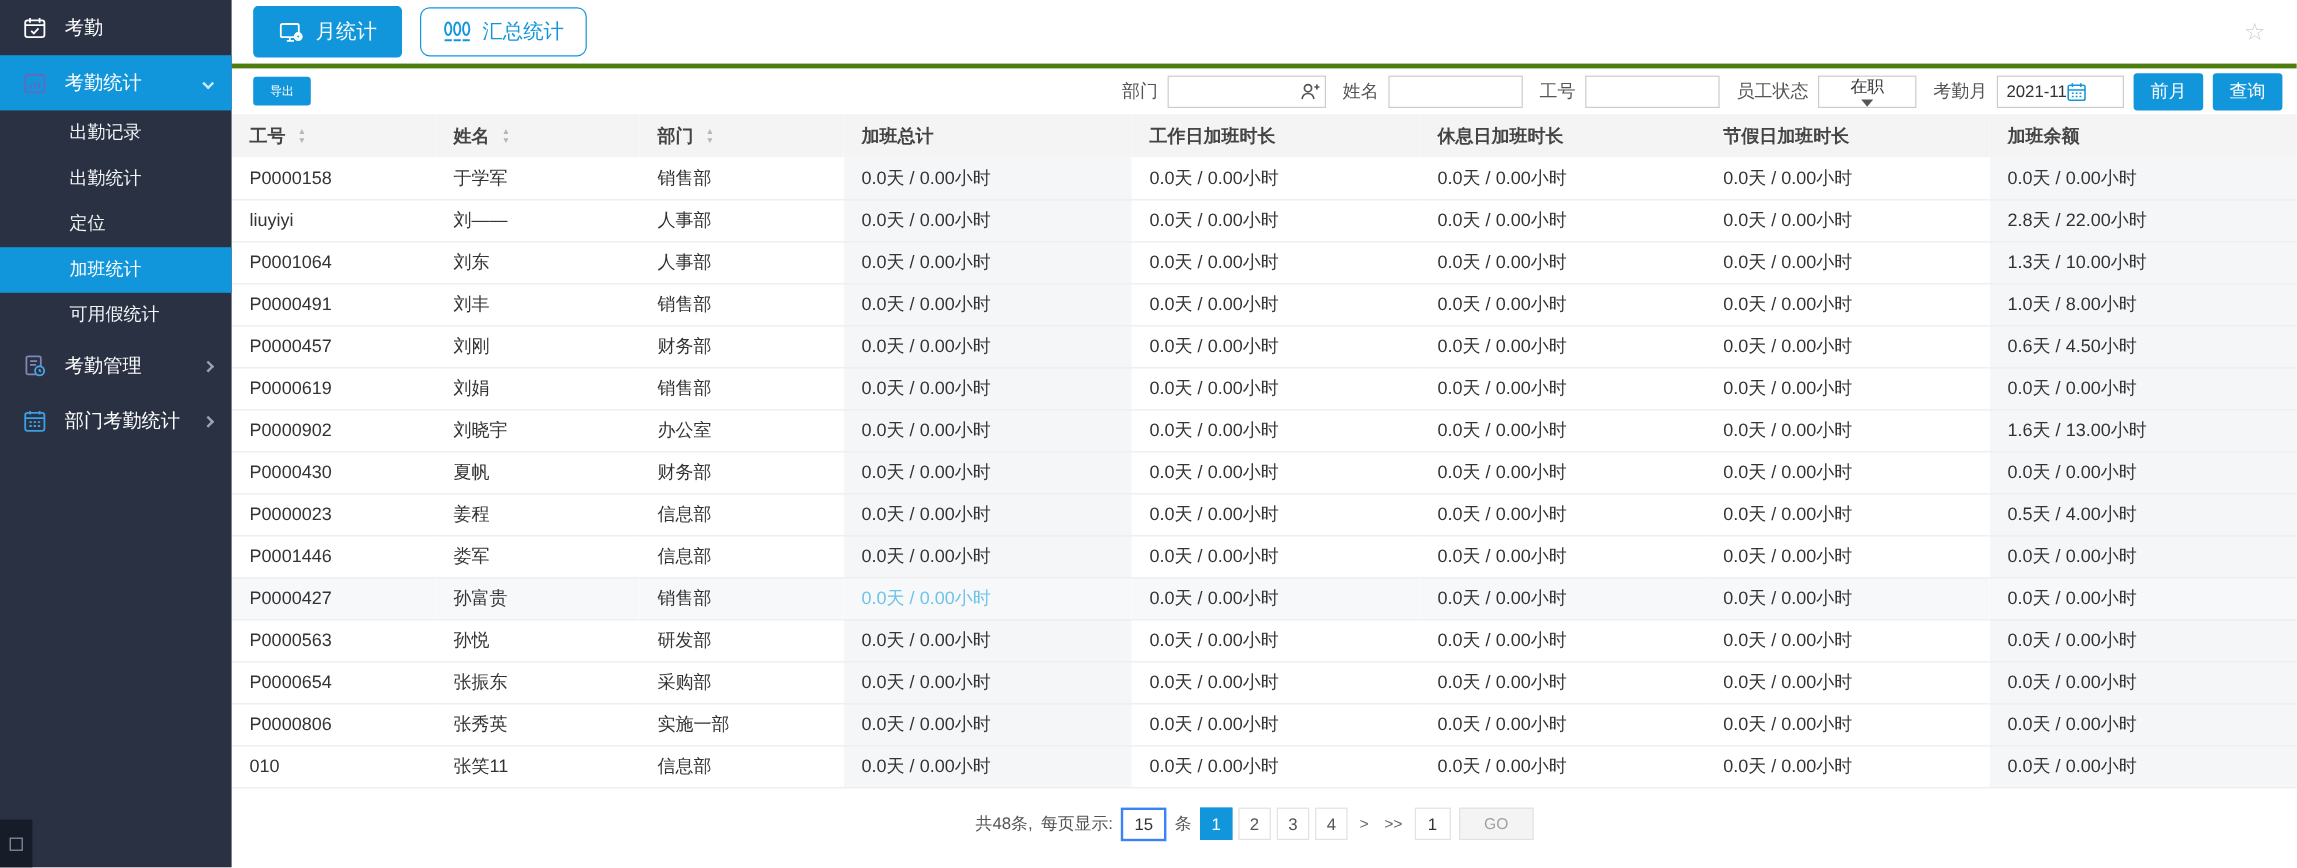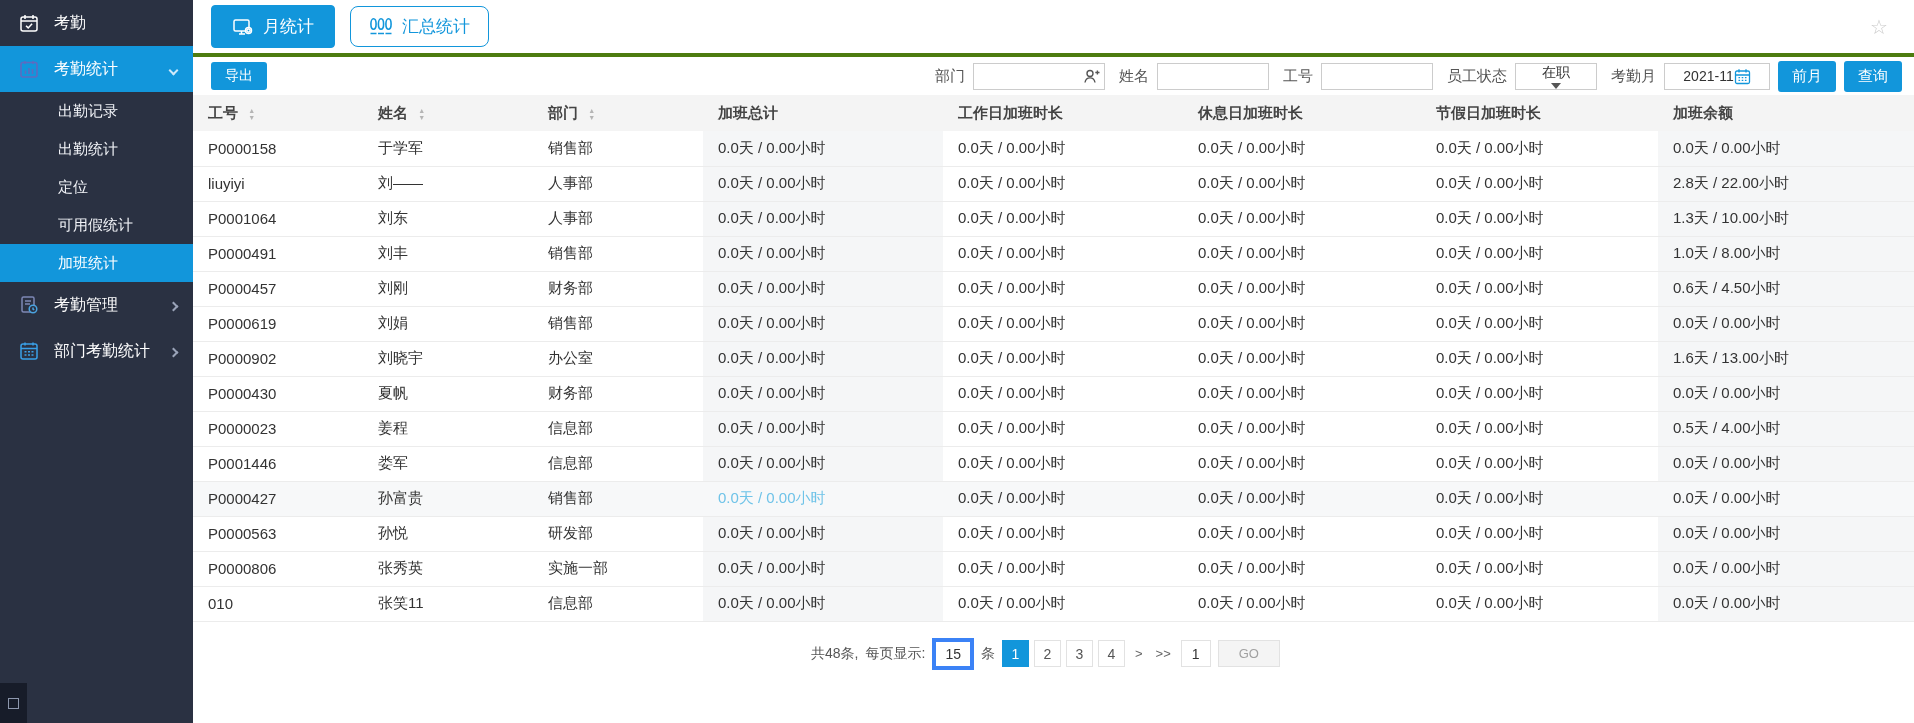--- a/index.html
+++ b/index.html
@@ -35,57 +35,57 @@
   .tab { display:flex; align-items:center; gap:9px; font-size:17px; cursor:pointer; }
   .tab.filled { background:#1296db; color:#fff; border:1px solid #1296db;
                 border-radius:4px; padding:9px 20px; }
   .tab.outline { background:#fff; color:#1296db; border:1px solid #1296db;
                  border-radius:8px; padding:8px 18px; }
   .star { margin-left:auto; margin-right:26px; font-size:20px; color:#ccc; cursor:pointer; }
 
   
   .toolbar { height:38px; display:flex; align-items:center; padding:0 12px 0 18px; }
   .btn-export { background:#1296db; color:#fff; border:none; border-radius:3px;
-                font-size:14px; padding:5px 14px; cursor:pointer; }
+                font-size:10px; padding:5px 14px; cursor:pointer; }
   .filters { margin-left:auto; display:flex; align-items:center; gap:8px; font-size:15px; color:#555; }
   .flabel { white-space:nowrap; margin-left:6px; }
   .finput { height:27px; border:1px solid #ccc; background:#fff; font-size:14px;
             padding:0 6px; color:#333; }
   .input-wrap { position:relative; display:flex; align-items:center; }
   .input-wrap .trail-ic { position:absolute; right:5px; display:flex; cursor:pointer; }
   .dept-input { width:132px; padding-right:26px; }
   .name-input { width:112px; }
   .id-input { width:112px; }
   .select-box { height:27px; width:82px; border:1px solid #ccc; background:#fff;
                 display:flex; align-items:center; justify-content:space-between;
                 padding:0 8px; font-size:14px; color:#333; cursor:pointer;flex-direction:column; }
   .caret { width:0; height:0; border-left:5px solid transparent; border-right:5px solid transparent;
            border-top:6px solid #555; }
   .date-box { height:27px; width:106px; border:1px solid #ccc; background:#fff;
-              display:flex; align-items:center; justify-content:center;
+              display:flex; align-items:center; justify-content:flex-start;
               padding:0 7px; font-size:14px; color:#333; cursor:pointer; }
   .btn-blue { background:#1296db; color:#fff; border:none; border-radius:3px;
               font-size:15px; padding:6px 14px; cursor:pointer; }
 
   
   table { width:100%; border-collapse:collapse; table-layout:fixed; }
   th { height:36px; background:#f4f4f4; font-size:15px; font-weight:bold; color:#444;
        text-align:left; padding-left:15px; white-space:nowrap; }
   td { height:35px; font-size:15px; color:#333; padding-left:15px;
        border-bottom:1px solid #ececec; white-space:nowrap; overflow:hidden; }
   td.shade { background:#f5f6f7; }
   tr.hover td { background:#f7f8f9; }
   td.hl { color:#6fc3e8; }
   .sort { display:inline-flex; flex-direction:column; margin-left:6px; vertical-align:middle; }
   .sort i { font-style:normal; font-size:7px; line-height:7px; color:#b5b5b5; }
 
   
   .pagination { margin-top:16px; display:flex; align-items:center; justify-content:center;
                 gap:7px; padding-right:16px; font-size:14px; color:#555; }
-  .psize { border:4px solid #3b82f6; background:#fff; padding:4px 9px; font-size:14px; color:#333; }
+  .psize { border:2px solid #3b82f6; background:#fff; padding:4px 9px; font-size:14px; color:#333; }
   .page { min-width:27px; height:27px; border:1px solid #e2e2e2; background:#fff;
           font-size:14px; color:#555; cursor:pointer; }
   .page.active { background:#1296db; border-color:#1296db; color:#fff; }
   .parrow { border:none; background:transparent; color:#666; font-size:13px; cursor:pointer; padding:0 3px; }
   .jump { width:30px; height:27px; border:1px solid #e2e2e2; text-align:center; font-size:14px; color:#333; }
   .go { height:27px; border:1px solid #e2e2e2; background:#f4f4f4; color:#a0a0a0;
         font-size:13px; padding:0 20px; cursor:pointer; }
   svg { display:block; }
 </style>
 </head>
@@ -119,23 +119,23 @@
 
     <div>
 
         <div class="sub-item">出勤记录</div>
 
         <div class="sub-item">出勤统计</div>
 
         <div class="sub-item">定位</div>
 
 
+        <div class="sub-item active">加班统计</div>
+
         <div class="sub-item">可用假统计</div>
-
-        <div class="sub-item active">加班统计</div>
       </div>
 
     <div class="nav-item">
       <span class="ic">
         <svg width="20" height="20" viewBox="0 0 20 20" fill="none" stroke-width="1.5">
           <rect x="3" y="2" width="12" height="15" rx="1.5" stroke="#7e88b5"></rect>
           <path d="M6 6h6M6 9h5" stroke="#7e88b5"></path>
           <circle cx="14" cy="14" r="3.8" fill="#2a3142" stroke="#4aa3e0"></circle>
           <path d="M14 12.4V14l1.2.9" stroke="#4aa3e0"></path>
         </svg>
@@ -403,20 +403,30 @@
             <td>P0000563</td>
             <td>孙悦</td>
             <td>研发部</td>
             <td class="shade">0.0天 / 0.00小时</td>
             <td>0.0天 / 0.00小时</td>
             <td>0.0天 / 0.00小时</td>
             <td>0.0天 / 0.00小时</td>
             <td class="shade">0.0天 / 0.00小时</td>
           </tr>
 
+          <tr class="row">
+            <td>P0000654</td>
+            <td>张振东</td>
+            <td>采购部</td>
+            <td class="shade">0.0天 / 0.00小时</td>
+            <td>0.0天 / 0.00小时</td>
+            <td>0.0天 / 0.00小时</td>
+            <td>0.0天 / 0.00小时</td>
+            <td class="shade">0.0天 / 0.00小时</td>
+          </tr>
 
           <tr class="row">
             <td>P0000806</td>
             <td>张秀英</td>
             <td>实施一部</td>
             <td class="shade">0.0天 / 0.00小时</td>
             <td>0.0天 / 0.00小时</td>
             <td>0.0天 / 0.00小时</td>
             <td>0.0天 / 0.00小时</td>
             <td class="shade">0.0天 / 0.00小时</td>

